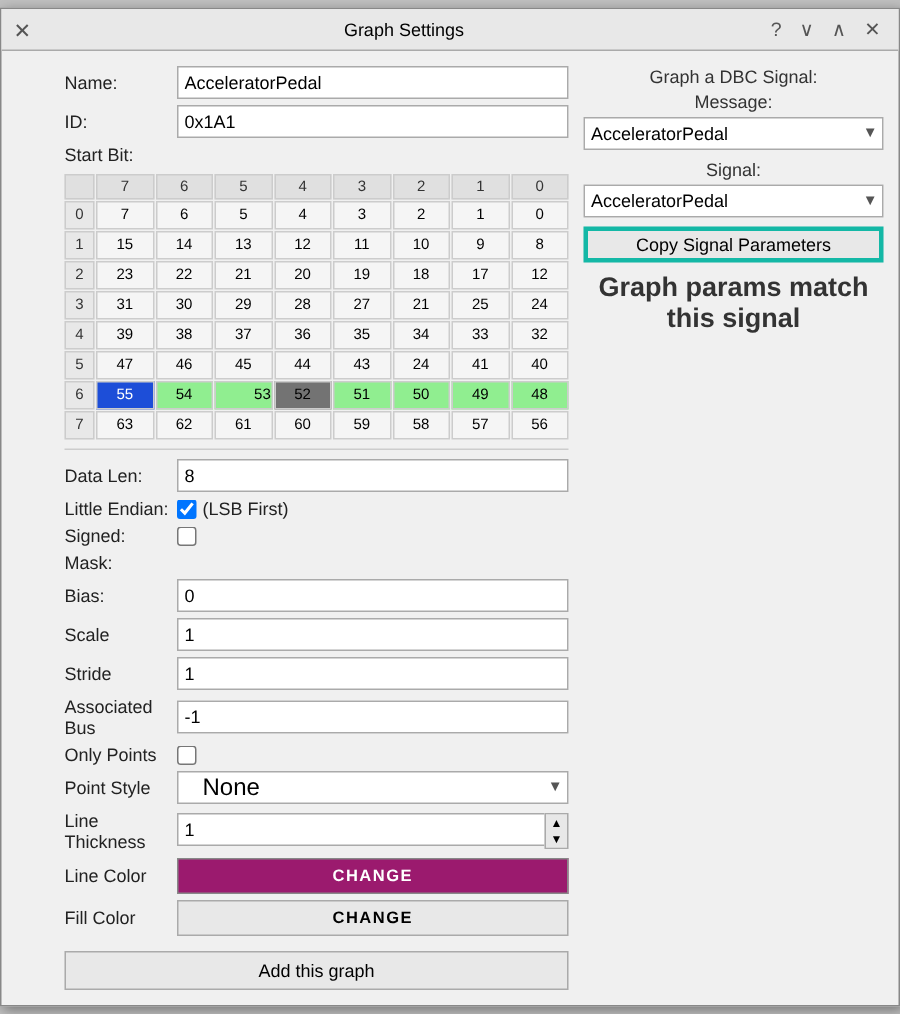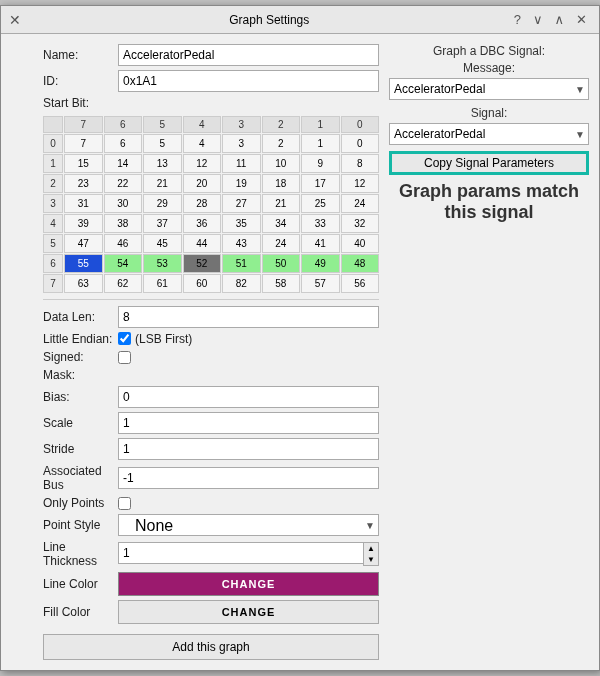--- a/index.html
+++ b/index.html
@@ -122,21 +122,21 @@
       background: #222;
       color: white;
     }
     .divider {
       border: none;
       border-top: 1px solid #ccc;
       margin: 6px 0;
     }
     .checkbox-row {
       display: flex;
-      align-items: flex-start;
+      align-items: flex-end;
       gap: 4px;
     }
     .checkbox-text {
       font-size: 12px;
       color: #222;
     }
     .section-label {
       font-size: 12px;
       color: #333;
       text-align: center;
@@ -363,32 +363,32 @@
             <div class="bit-cell">46</div>
             <div class="bit-cell">45</div>
             <div class="bit-cell">44</div>
             <div class="bit-cell">43</div>
             <div class="bit-cell">24</div>
             <div class="bit-cell">41</div>
             <div class="bit-cell">40</div>
             <div class="bit-row-label">6</div>
             <div class="bit-cell start" style="background: #1d4ed8; color: white;">55</div>
             <div class="bit-cell highlighted" style="background: rgb(144, 238, 144);">54</div>
-            <div class="bit-cell highlighted" style="background: rgb(144, 238, 144);">53</div>
+            <div class="bit-cell highlighted" style="background: rgb(144, 238, 144); text-align: right;">53</div>
             <div class="bit-cell highlighted" style="background: #737373;">52</div>
             <div class="bit-cell highlighted" style="background: rgb(144, 238, 144);">51</div>
             <div class="bit-cell highlighted" style="background: rgb(144, 238, 144);">50</div>
             <div class="bit-cell highlighted" style="background: rgb(144, 238, 144);">49</div>
             <div class="bit-cell highlighted" style="background: rgb(144, 238, 144);">48</div>
             <div class="bit-row-label">7</div>
             <div class="bit-cell">63</div>
             <div class="bit-cell">62</div>
             <div class="bit-cell">61</div>
             <div class="bit-cell">60</div>
-            <div class="bit-cell">82</div>
+            <div class="bit-cell">59</div>
             <div class="bit-cell">58</div>
             <div class="bit-cell">57</div>
             <div class="bit-cell">56</div>
           </div>
       </div>
 
       <hr class="divider">
 
       
       <div class="form-row">

